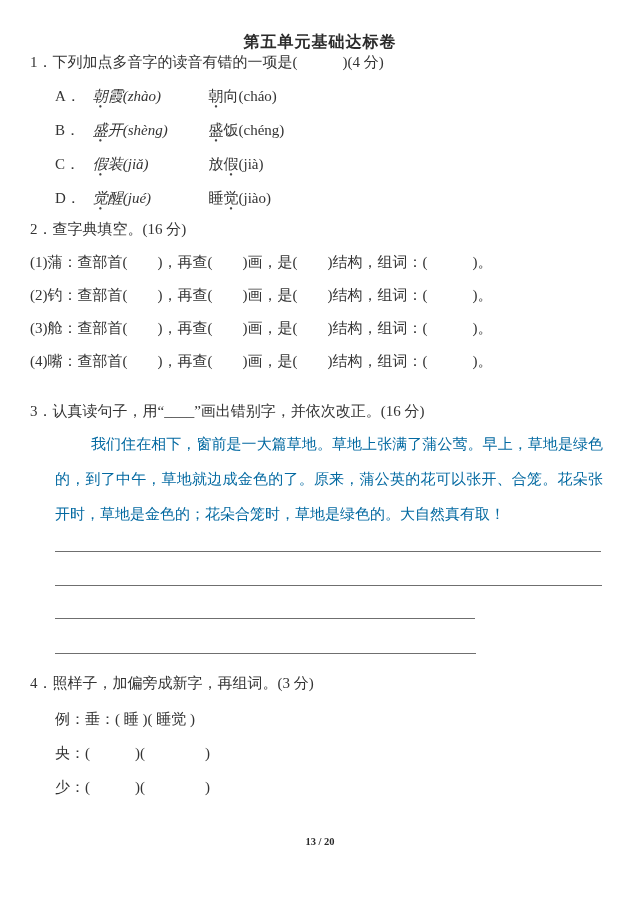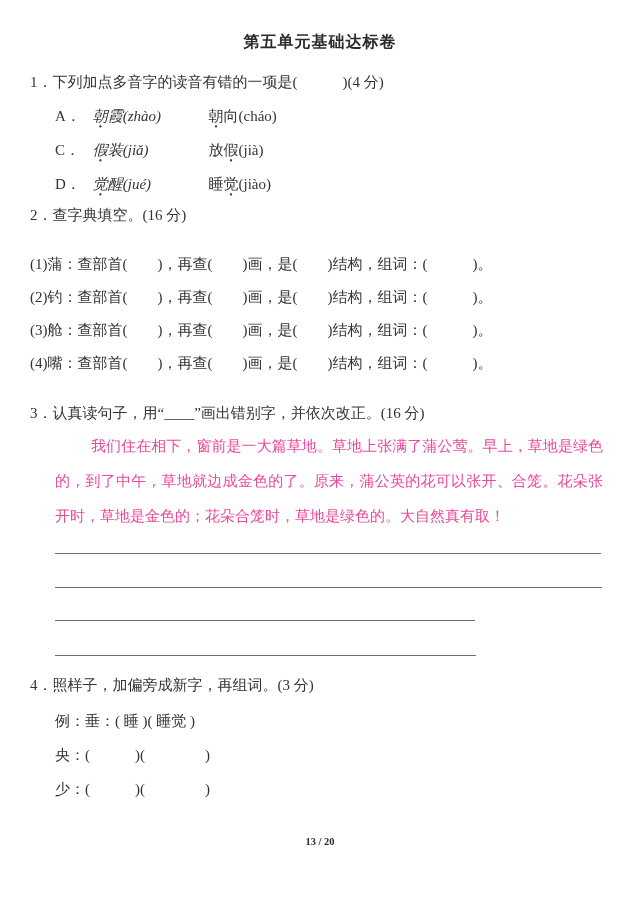--- a/index.html
+++ b/index.html
@@ -27,49 +27,49 @@
   }
   .h1 {
     margin-top:19px;
     font-family:"Liberation Sans","DejaVu Sans",sans-serif;
     font-weight:bold;
     font-size:15.5px;
     line-height:20px;
     color:#2e2e2e;
   }
   .stem { font-size:15px; line-height:20px; color:#333; }
-  .stem-q1 { margin-top:20px; }
+  .stem-q1 { }
   .stem-q2 { margin-top:4px; }
   .stem-q3 { margin-top:23px; }
   .stem-q4 { margin-top:19px; }
 
   .options { margin-top:7px; margin-left:25px; }
   .opt { line-height:34px; font-size:15px; white-space:nowrap; }
   .opt-label { display:inline-block; width:34px; }
   .word { display:inline-block; }
   .w1 { width:112px;font-style:italic; }
   .dotchar { position:relative; }
   .dotchar::after {
     content:"\2022";
     position:absolute; left:50%; bottom:-8px;
     transform:translateX(-50%);
     font-size:10px; color:#444; line-height:10px;
   }
 
-  .q2rows { margin-top:23px; }
+  .q2rows { margin-top:7px; }
   .q2row { line-height:33px; font-size:15px; white-space:nowrap; }
 
   .passage {
     margin:6px 0 0 25px;
     width:548px;
     font-size:15px;
     line-height:35px;
     text-align:justify;
     text-indent:2.4em;
-    color:#ec4899;
+    color:#0369a1;
   }
 
   .ansline { margin-left:25px; height:0; border-bottom:1.5px solid #6f6f6f; }
   .a1 { margin-top:19px; width:546px; }
   .a2 { margin-top:33px; width:547px; }
   .a3 { margin-top:32px; width:420px; }
   .a4 { margin-top:34px; width:421px; }
 
   .q4rows { margin-top:9px; margin-left:25px; }
   .q4row { line-height:34px; font-size:15px; white-space:nowrap; }
@@ -94,20 +94,25 @@
   <div class="stem stem-q1">1．下列加点多音字的读音有错的一项是(　　　)(4 分)</div>
 
   <div class="options">
 
     <div class="opt">
       <span class="opt-label">A．</span>
       <span class="word w1"><span></span><span class="dotchar">朝</span><span>霞(zhào)</span></span>
       <span class="word"><span></span><span class="dotchar">朝</span><span>向(cháo)</span></span>
     </div>
 
+    <div class="opt">
+      <span class="opt-label">B．</span>
+      <span class="word w1"><span></span><span class="dotchar">盛</span><span>开(shèng)</span></span>
+      <span class="word"><span></span><span class="dotchar">盛</span><span>饭(chéng)</span></span>
+    </div>
 
     <div class="opt">
       <span class="opt-label">C．</span>
       <span class="word w1"><span></span><span class="dotchar">假</span><span>装(jiǎ)</span></span>
       <span class="word"><span>放</span><span class="dotchar">假</span><span>(jià)</span></span>
     </div>
 
     <div class="opt">
       <span class="opt-label">D．</span>
       <span class="word w1"><span></span><span class="dotchar">觉</span><span>醒(jué)</span></span>

